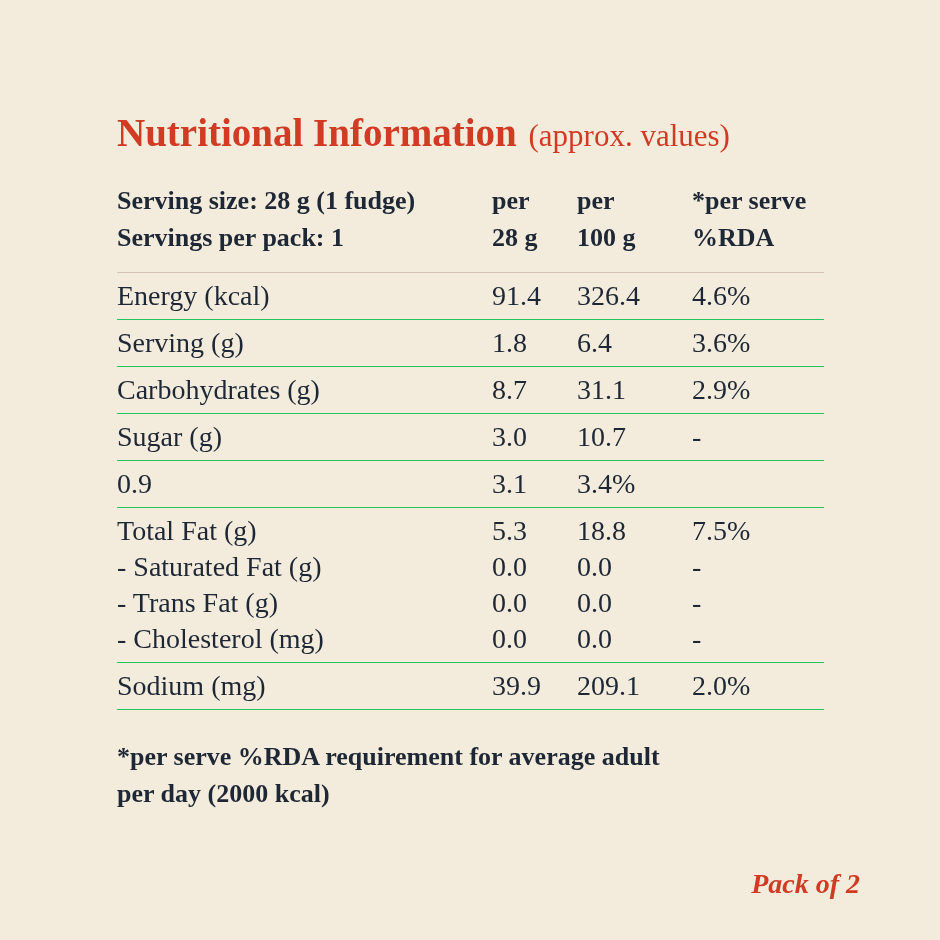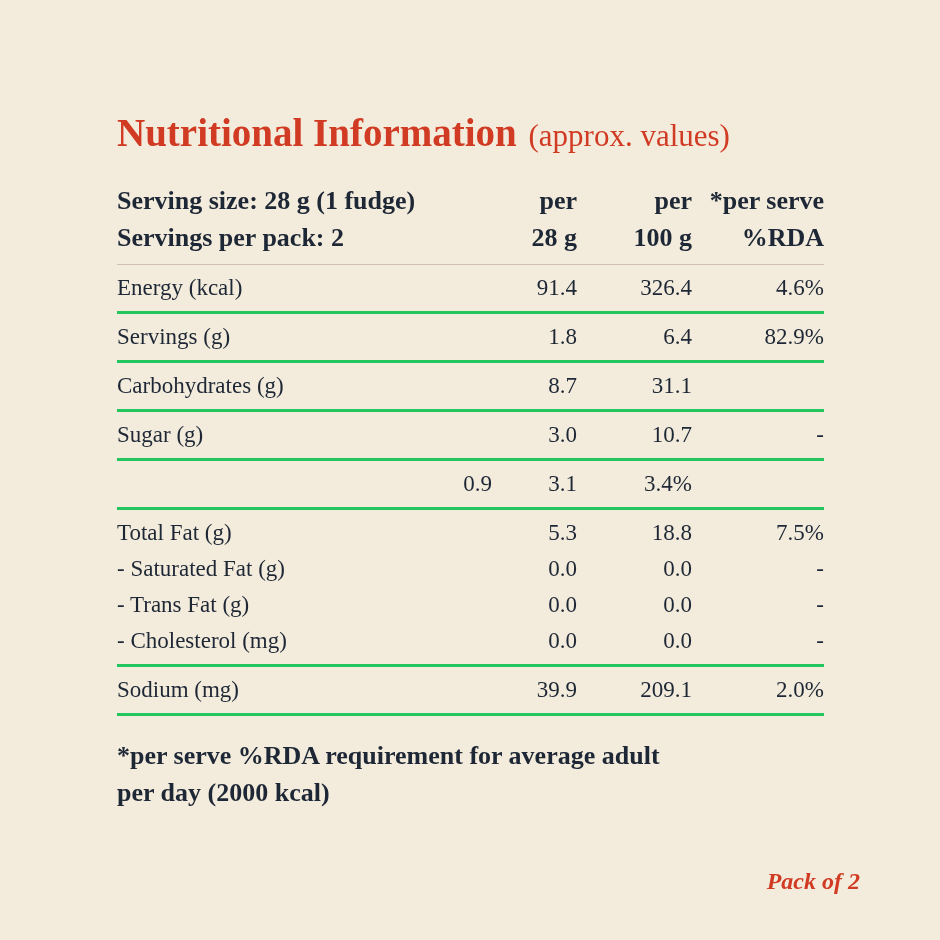--- a/index.html
+++ b/index.html
@@ -37,45 +37,45 @@
     font-weight: normal;
     color: #d13a23;
   }
   .grid-line {
     display: grid;
     grid-template-columns: 375px 85px 115px 132px;
     align-items: baseline;
     line-height: 36px;
   }
   .grid-line .val {
-    text-align: right;
+    text-align: left;
   }
   .thead {
     font-weight: bold;
     font-size: 26px;
-    padding-bottom: 8px;
+    padding-bottom: 16px;
     border-bottom: 1px solid #d3c2b4;
   }
   .thead .grid-line { line-height: 37px; }
   .row-group {
     padding: 5px 0;
-    border-bottom: 3px solid #22c55e;
-    font-size: 23px;
+    border-bottom: 1px solid #22c55e;
+    font-size: 28px;
   }
   .footnote {
-    margin-top: 21px;
+    margin-top: 28px;
     font-size: 26px;
     font-weight: bold;
     line-height: 37px;
   }
   .pack-label {
     position: absolute;
     top: 868px;
     right: 80px;
-    font-size: 24px;
+    font-size: 28px;
     font-style: italic;
     font-weight: bold;
     color: #d13a23;
   }
 </style>
 </head>
 <body>
 
 <div class="page">
   <div class="content">
@@ -86,49 +86,50 @@
     </div>
 
     <div class="thead">
       <div class="grid-line">
         <div class="lbl">Serving size: 28 g (1 fudge)</div>
         <div class="val">per</div>
         <div class="val">per</div>
         <div class="val">*per serve</div>
       </div>
       <div class="grid-line">
-        <div class="lbl">Servings per pack: 2</div>
+        <div class="lbl">Servings per pack: 1</div>
         <div class="val">28 g</div>
         <div class="val">100 g</div>
         <div class="val">%RDA</div>
       </div>
     </div>
 
     <div id="table-body">
         <div class="row-group">
           <div class="grid-line">
             <div class="lbl">Energy (kcal)</div>
             <div class="val">91.4</div>
             <div class="val">326.4</div>
             <div class="val">4.6%</div>
           </div>
         </div>
         <div class="row-group">
           <div class="grid-line">
-            <div class="lbl">Servings (g)</div>
+            <div class="lbl">Serving (g)</div>
             <div class="val">1.8</div>
             <div class="val">6.4</div>
-            <div class="val">82.9%</div>
+            <div class="val">3.6%</div>
           </div>
         </div>
         <div class="row-group">
           <div class="grid-line">
             <div class="lbl">Carbohydrates (g)</div>
             <div class="val">8.7</div>
             <div class="val">31.1</div>
+            <div class="val">2.9%</div>
           </div>
         </div>
         <div class="row-group">
           <div class="grid-line">
             <div class="lbl">Sugar (g)</div>
             <div class="val">3.0</div>
             <div class="val">10.7</div>
             <div class="val">-</div>
           </div>
         </div>

